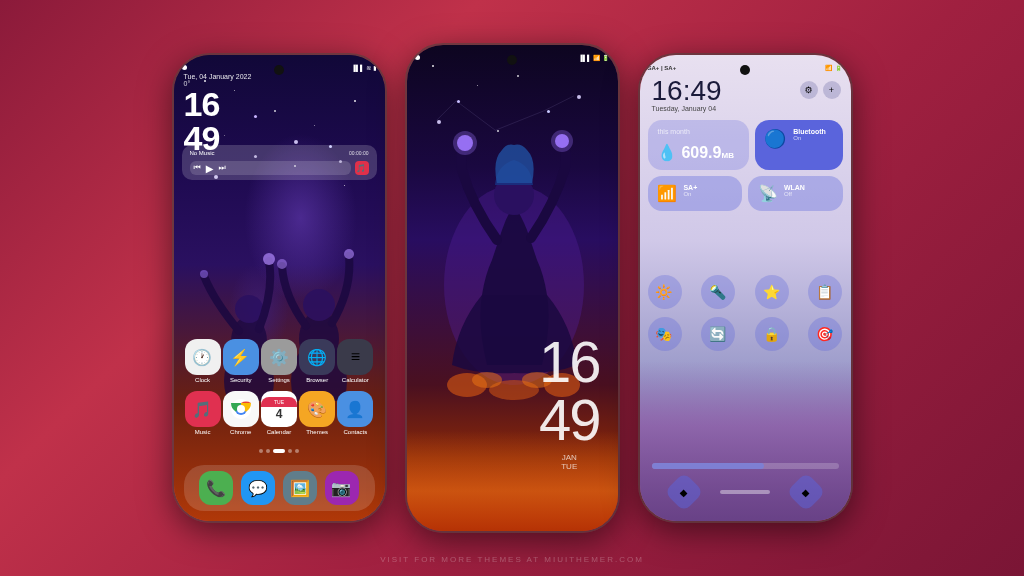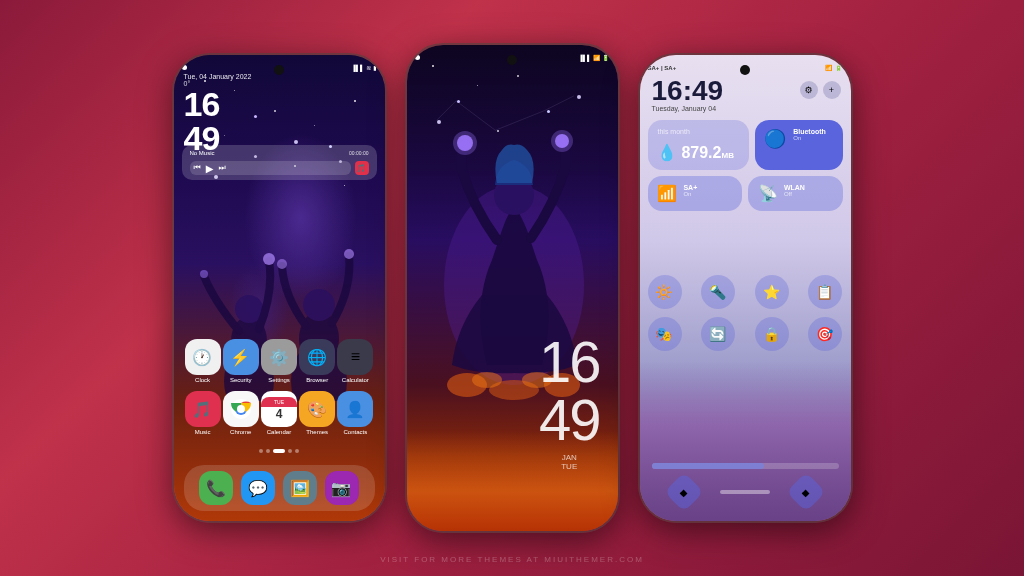--- a/index.html
+++ b/index.html
@@ -202,21 +202,21 @@
     .status-right-3 { display: flex; gap: 2px; align-items: center; }
     .status-right-3 span { font-size: 6px; color: #333; }
 
     
     .clock-3 {
       position: absolute;
       top: 22px;
       left: 12px;
       z-index: 5;
     }
-    .time-3 { font-size: 28px; font-weight: 700; color: #1a1a3a; line-height: 1; }
+    .time-3 { font-size: 28px; font-weight: 400; color: #1a1a3a; line-height: 1; }
     .date-3 { font-size: 7px; color: #444; }
 
     
     .settings-icons-3 {
       position: absolute;
       top: 26px;
       right: 10px;
       display: flex;
       gap: 5px;
       z-index: 5;
@@ -583,21 +583,21 @@
 
     <div class="control-panel">
 
       <div class="ctrl-row">
 
         <div class="ctrl-tile data-tile" style="flex:1.2;flex-direction:column;">
           <div style="font-size:7px;color:rgba(255,255,255,0.7);margin-bottom:2px">this month</div>
           <div style="display:flex;align-items:center;gap:4px">
             <span style="font-size:16px">💧</span>
             <div>
-              <div style="font-size:16px;font-weight:700;color:white;line-height:1"><span>879.2</span><span style="font-size:8px">MB</span></div>
+              <div style="font-size:16px;font-weight:700;color:white;line-height:1"><span>609.9</span><span style="font-size:8px">MB</span></div>
             </div>
           </div>
         </div>
 
         <div class="ctrl-tile ctrl-tile-active" style="flex:1;">
           <span style="font-size:18px">🔵</span>
           <div class="ctrl-tile-text">
             <span class="ctrl-tile-label">Bluetooth</span>
             <span class="ctrl-tile-sub">On</span>
           </div>

